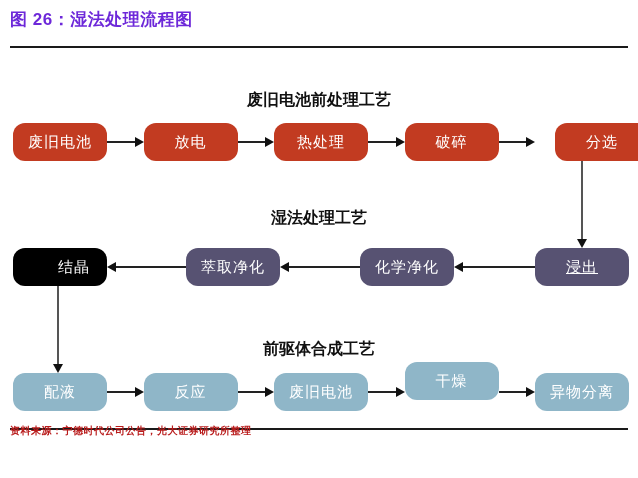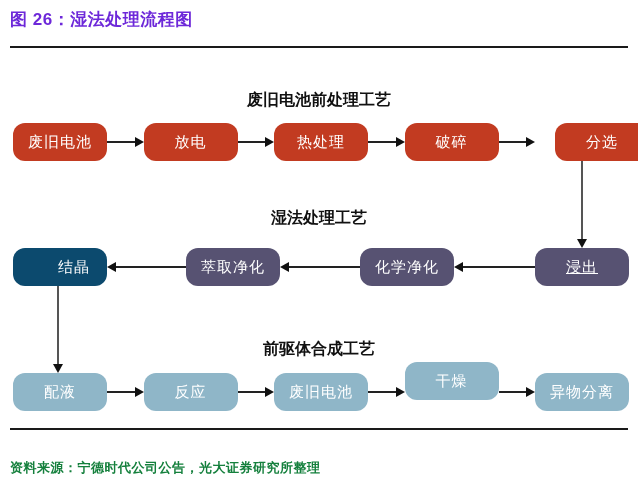--- a/index.html
+++ b/index.html
@@ -25,22 +25,22 @@
     display:flex; align-items:center; justify-content:center;
     box-sizing:border-box;
   }
   .arrow-line { position:absolute; height:1.5px; background:#222222; }
   .v-line { position:absolute; width:1.5px; background:#555555; }
   .arrow-head { position:absolute; width:0; height:0; }
   .head-right { border-top:5px solid transparent; border-bottom:5px solid transparent; border-left:9px solid #111111; }
   .head-left  { border-top:5px solid transparent; border-bottom:5px solid transparent; border-right:9px solid #111111; }
   .head-down  { border-left:5px solid transparent; border-right:5px solid transparent; border-top:9px solid #111111; }
   .source-note {
-    position:absolute; left:10px; top:459px;
-    font-size:13px; font-weight:600; color:#15803d; letter-spacing:0.5px;
+    position:absolute; left:10px; top:424px;
+    font-size:10px; font-weight:600; color:#b91c1c; letter-spacing:0.5px;
   }
 </style>
 </head>
 <body>
 
 <div class="canvas">
   <div class="figure-title">图 26：湿法处理流程图</div>
   <div class="rule rule-top"></div>
 
   <div class="section-label" style="top:90px">废旧电池前处理工艺</div>
@@ -54,21 +54,21 @@
       <div class="flow-box" style="left: 404.5px; top: 123px; background: rgb(194, 59, 33);">破碎</div>
       <div class="flow-box" style="left: 535px; top: 123px; background: rgb(194, 59, 33); margin-left: 20px;">分选</div>
       <div class="arrow-line" style="top: 141.25px; left: 107px; width: 27.5px;"></div>
       <div class="arrow-head head-right" style="top: 137px; left: 134.5px;"></div>
       <div class="arrow-line" style="top: 141.25px; left: 237.5px; width: 27.5px;"></div>
       <div class="arrow-head head-right" style="top: 137px; left: 265px;"></div>
       <div class="arrow-line" style="top: 141.25px; left: 368px; width: 27.5px;"></div>
       <div class="arrow-head head-right" style="top: 137px; left: 395.5px;"></div>
       <div class="arrow-line" style="top: 141.25px; left: 498.5px; width: 27.5px;"></div>
       <div class="arrow-head head-right" style="top: 137px; left: 526px;"></div>
-      <div class="flow-box" style="left: 13px; top: 248px; background: #0c4a6e; padding-left: 28px;">结晶</div>
+      <div class="flow-box" style="left: 13px; top: 248px; background: #000000; padding-left: 28px;">结晶</div>
       <div class="flow-box" style="left: 186px; top: 248px; background: rgb(87, 82, 114);">萃取净化</div>
       <div class="flow-box" style="left: 360px; top: 248px; background: rgb(87, 82, 114);">化学净化</div>
       <div class="flow-box" style="left: 535px; top: 248px; background: rgb(87, 82, 114); text-decoration: underline;">浸出</div>
       <div class="arrow-line" style="top: 266.25px; left: 116px; width: 70px;"></div>
       <div class="arrow-head head-left" style="top: 262px; left: 107px;"></div>
       <div class="arrow-line" style="top: 266.25px; left: 289px; width: 71px;"></div>
       <div class="arrow-head head-left" style="top: 262px; left: 280px;"></div>
       <div class="arrow-line" style="top: 266.25px; left: 463px; width: 72px;"></div>
       <div class="arrow-head head-left" style="top: 262px; left: 454px;"></div>
       <div class="flow-box" style="left: 13px; top: 373px; background: rgb(143, 182, 200);">配液</div>

